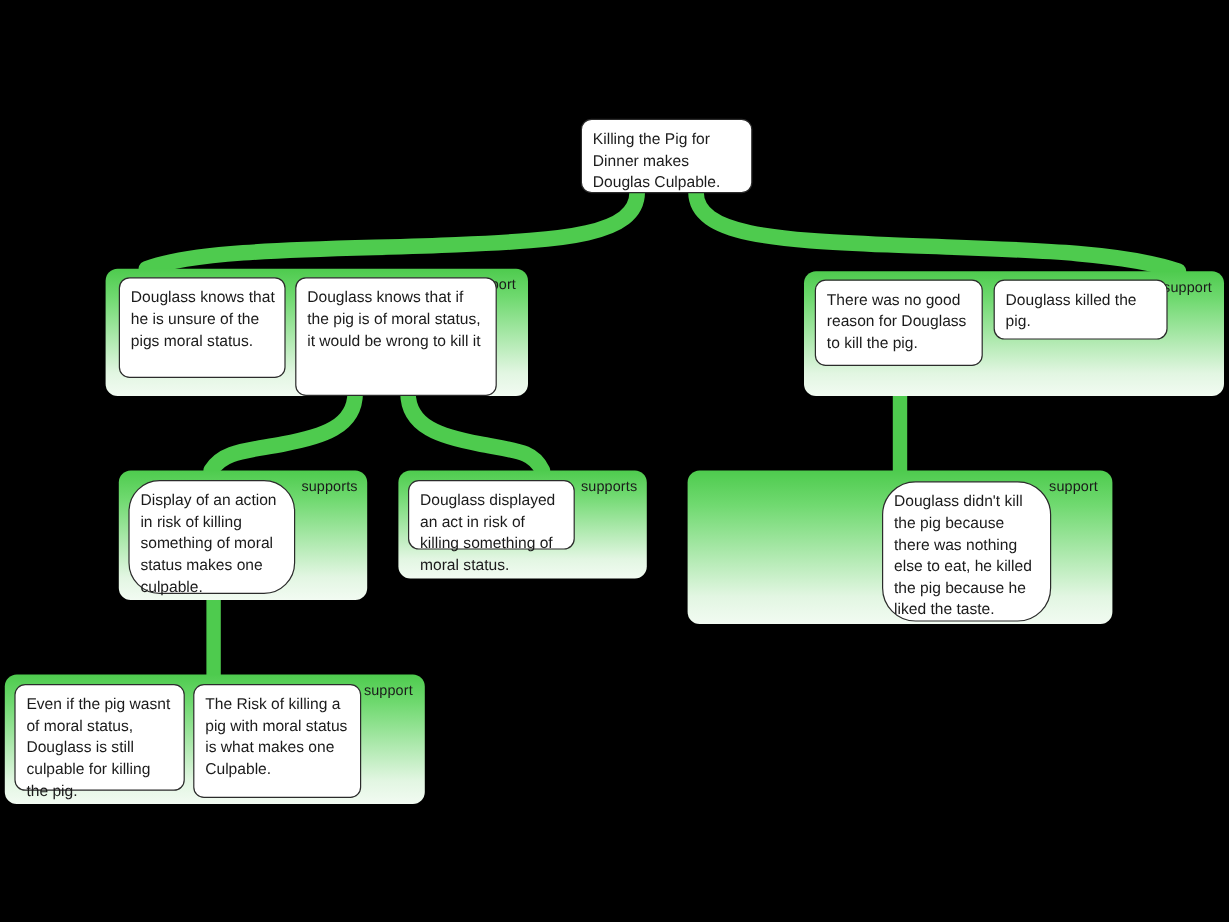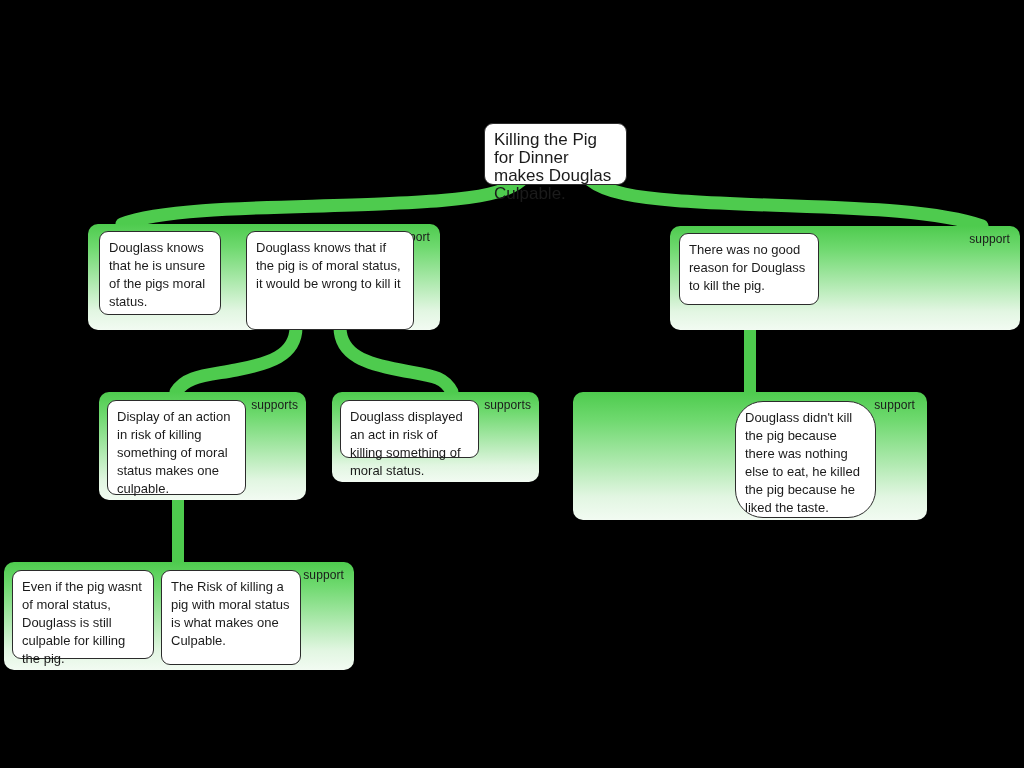--- a/index.html
+++ b/index.html
@@ -55,25 +55,24 @@
     color: #1b1b1b;
     font-family: "Liberation Sans", sans-serif;
   }
   .root-node {
     position: absolute;
     background: #ffffff;
     border: 1px solid #2b2b2b;
     border-radius: 9px;
     box-sizing: border-box;
     padding: 7px 8px 6px 9px;
-    font-size: 17px;
+    font-size: 13px;
     line-height: 18px;
     color: #1b1b1b;
     font-family: "Liberation Sans", sans-serif;
-    margin-top: 24px;
   }
 </style>
 </head>
 <body>
 
 <div id="canvas">
 
   <svg id="connectors" viewBox="0 0 1024 768" xmlns="http://www.w3.org/2000/svg">
     <g fill="none" stroke="#4ECB4E" stroke-linecap="round">
 
@@ -91,38 +90,41 @@
     </g>
   </svg>
 
   <div class="root-node" style="left:484px; top:99px; width:143px; height:62px;">
     <span>Killing the Pig for Dinner makes Douglas Culpable.</span>
   </div>
 
   <div class="group" style="left:88px; top:224px; width:352px; height:106px;">
     <span class="group-label" style="right:10px;">support</span>
   </div>
-  <div class="node" style="left:99px; top:231px; width:122px; height:84px;">
+  <div class="node" style="left:99px; top:231px; width:139px; height:84px;">
     <span>Douglass knows that he is unsure of the pigs moral status.</span>
   </div>
   <div class="node" style="left:246px; top:231px; width:168px; height:99px;">
     <span>Douglass knows that if the pig is of moral status, it would be wrong to kill it</span>
   </div>
 
   <div class="group" style="left:670px; top:226px; width:350px; height:104px;">
     <span class="group-label" style="right:10px;">support</span>
   </div>
   <div class="node" style="left:679px; top:233px; width:140px; height:72px;">
     <span>There was no good reason for Douglass to kill the pig.</span>
   </div>
+  <div class="node" style="left:828px; top:233px; width:145px; height:50px;">
+    <span>Douglass killed the pig.</span>
+  </div>
 
   <div class="group" style="left:99px; top:392px; width:207px; height:108px;">
     <span class="group-label" style="right:8px;">supports</span>
   </div>
-  <div class="node" style="left:107px; top:400px; width:139px; height:95px;">
+  <div class="node" style="left:107px; top:400px; width:139px; height:95px;border-radius:26px;">
     <span>Display of an action in risk of killing something of moral status makes one culpable.</span>
   </div>
 
   <div class="group" style="left:332px; top:392px; width:207px; height:90px;">
     <span class="group-label" style="right:8px;">supports</span>
   </div>
   <div class="node" style="left:340px; top:400px; width:139px; height:58px;">
     <span>Douglass displayed an act in risk of killing something of moral status.</span>
   </div>
 

